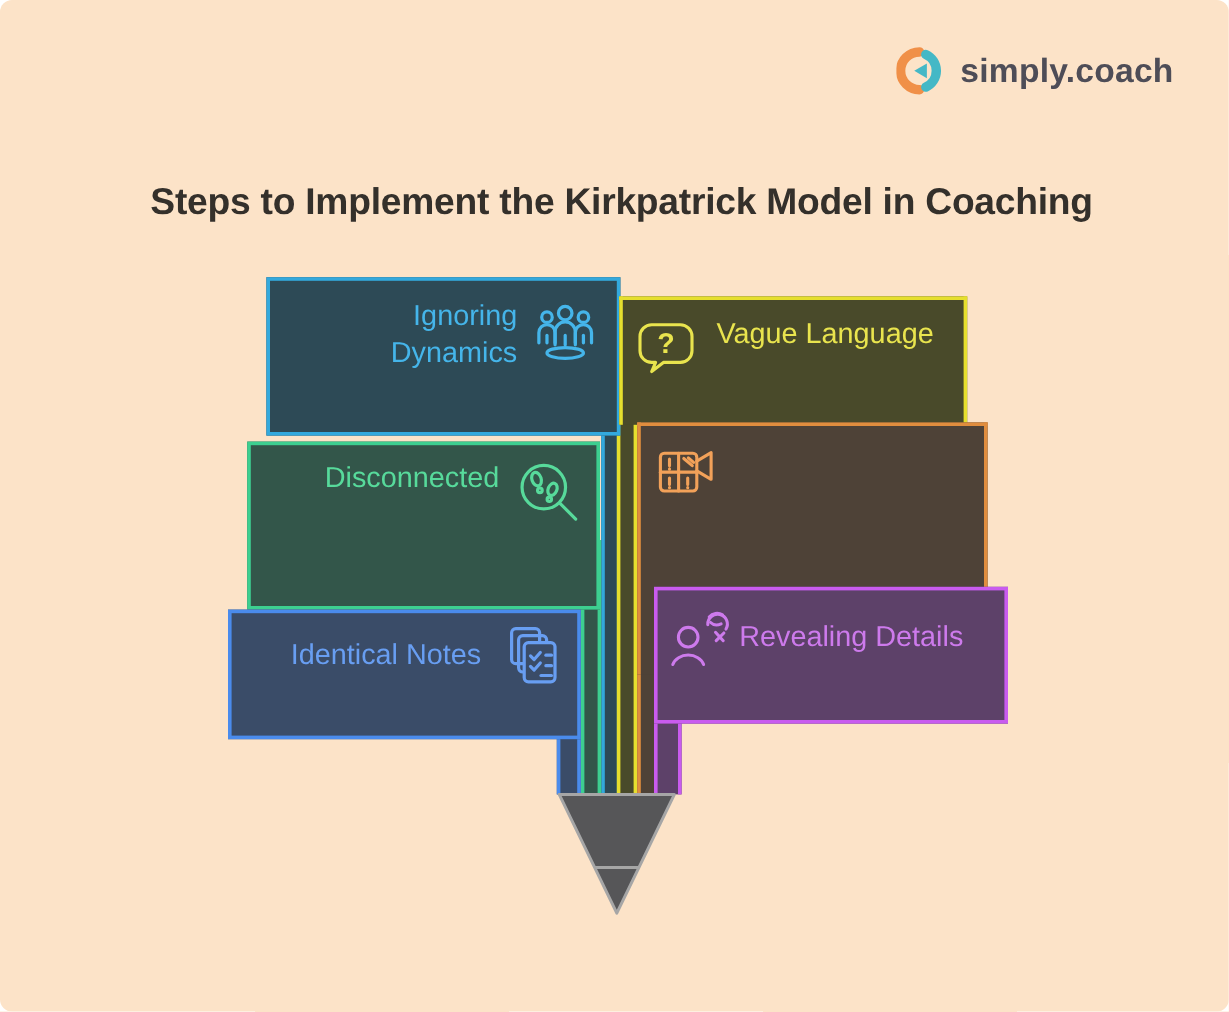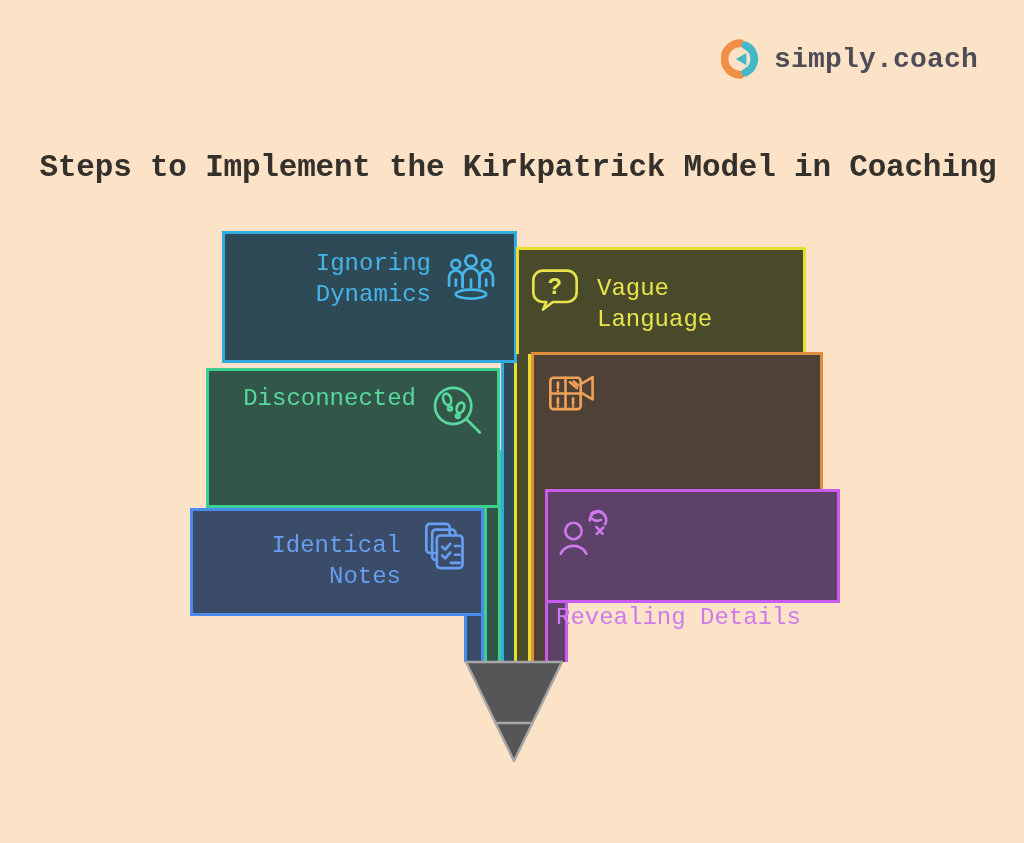--- a/index.html
+++ b/index.html
@@ -1,18 +1,19 @@
 <!DOCTYPE html>
 <html><head>
 <meta charset="utf-8">
 <style>
   html,body{margin:0;padding:0;}
   .stage{
     position:relative;width:1024px;height:843px;overflow:hidden;
-    font-family:Liberation Mono, monospace;
+    font-family:Liberation Sans, sans-serif;
+    border-radius:10px;
   }
   
   .logo{position:absolute;top:38px;right:46px;display:flex;align-items:center;gap:11px;}
   .logo-text{font-size:28px;font-weight:700;letter-spacing:.2px;}
   
   .title{
     position:absolute;left:0;right:0;top:129px;text-align:center;
     font-size:31px;font-weight:700;letter-spacing:-.2px;padding-left:12px;
   }
   
@@ -23,32 +24,32 @@
   .box .label{font-size:24px;line-height:31px;font-weight:400;}
   .box .label span{display:block;}
   .box.left-side{justify-content:flex-end;text-align:right;}
   .tail{position:absolute;box-sizing:border-box;z-index:1;border-left:3px solid;border-right:3px solid;}
 
   .b0{left:222px;top:231px;width:295px;height:132px;z-index:2;padding:14px 16px;gap:13px;}
   .b1{left:516px;top:247px;width:290px;height:107px;z-index:3;padding:13px 10px;gap:16px;border-bottom:none;}
   .b2{left:206px;top:368px;width:294px;height:140px;z-index:4;padding:12px 10px;gap:13px;}
   .b3{left:531px;top:352px;width:292px;height:210px;z-index:5;padding:13px 12px;gap:16px;border-bottom:none;}
   .b4{left:190px;top:508px;width:294px;height:108px;z-index:6;padding:7px 8px;gap:16px;}
-  .b5{left:545px;top:489px;width:295px;height:114px;z-index:7;padding:11px 8px;gap:31px;flex-direction:column;}
+  .b5{left:545px;top:489px;width:295px;height:114px;z-index:7;padding:11px 8px;gap:4px;}
 
   .t0{left:464px;top:560px;width:20px;height:102px;}
   .t1{left:484px;top:450px;width:17px;height:212px;}
   .t2{left:501px;top:300px;width:16px;height:362px;}
   .t3{left:514px;top:310px;width:17px;height:352px;}
   .t4{left:531px;top:400px;width:17px;height:262px;}
   .t5{left:545px;top:550px;width:23px;height:112px;}
 
   .icon{flex:0 0 auto;}
   .icon svg{display:block;}
-  .nudge10{margin-top:10px;}
+  .nudge10{}
   .nudge12{margin-top:12px;}
   .pencil{position:absolute;left:0;top:0;z-index:8;pointer-events:none;}
 </style>
 </head>
 <body>
 
 <div class="stage" style="background: rgb(252, 227, 200);">
 
   <div class="logo">
     <span class="icon">

